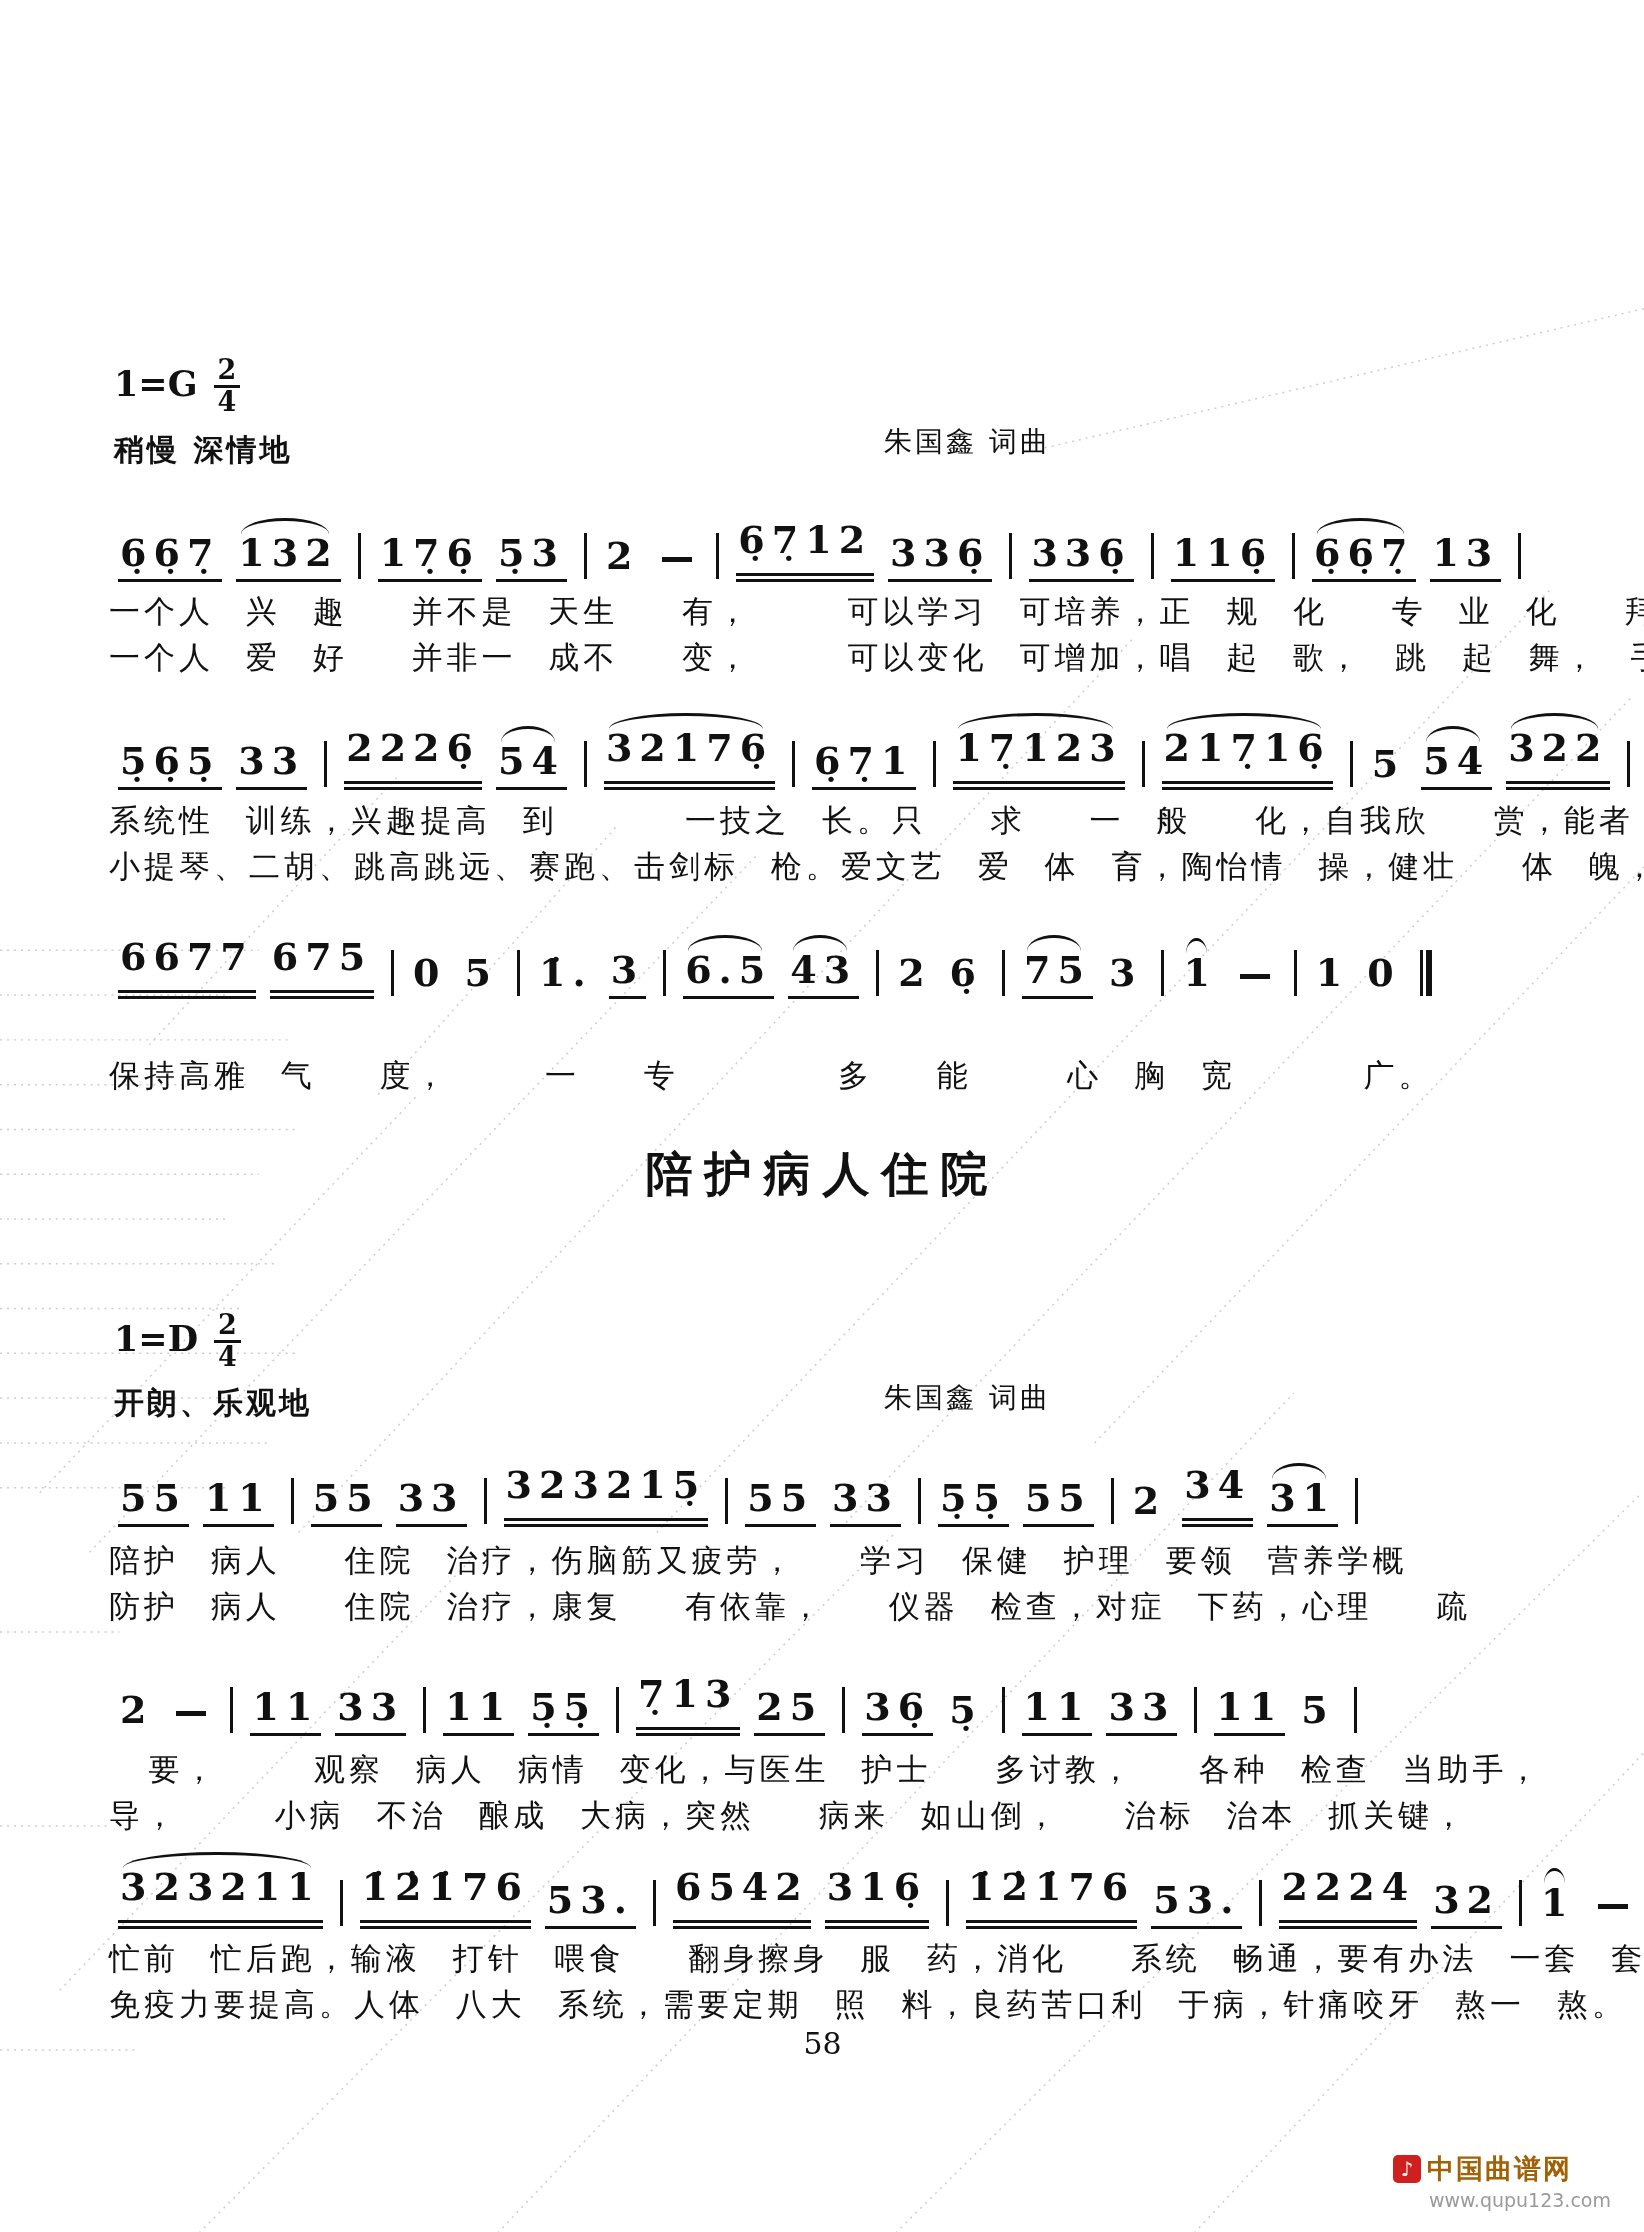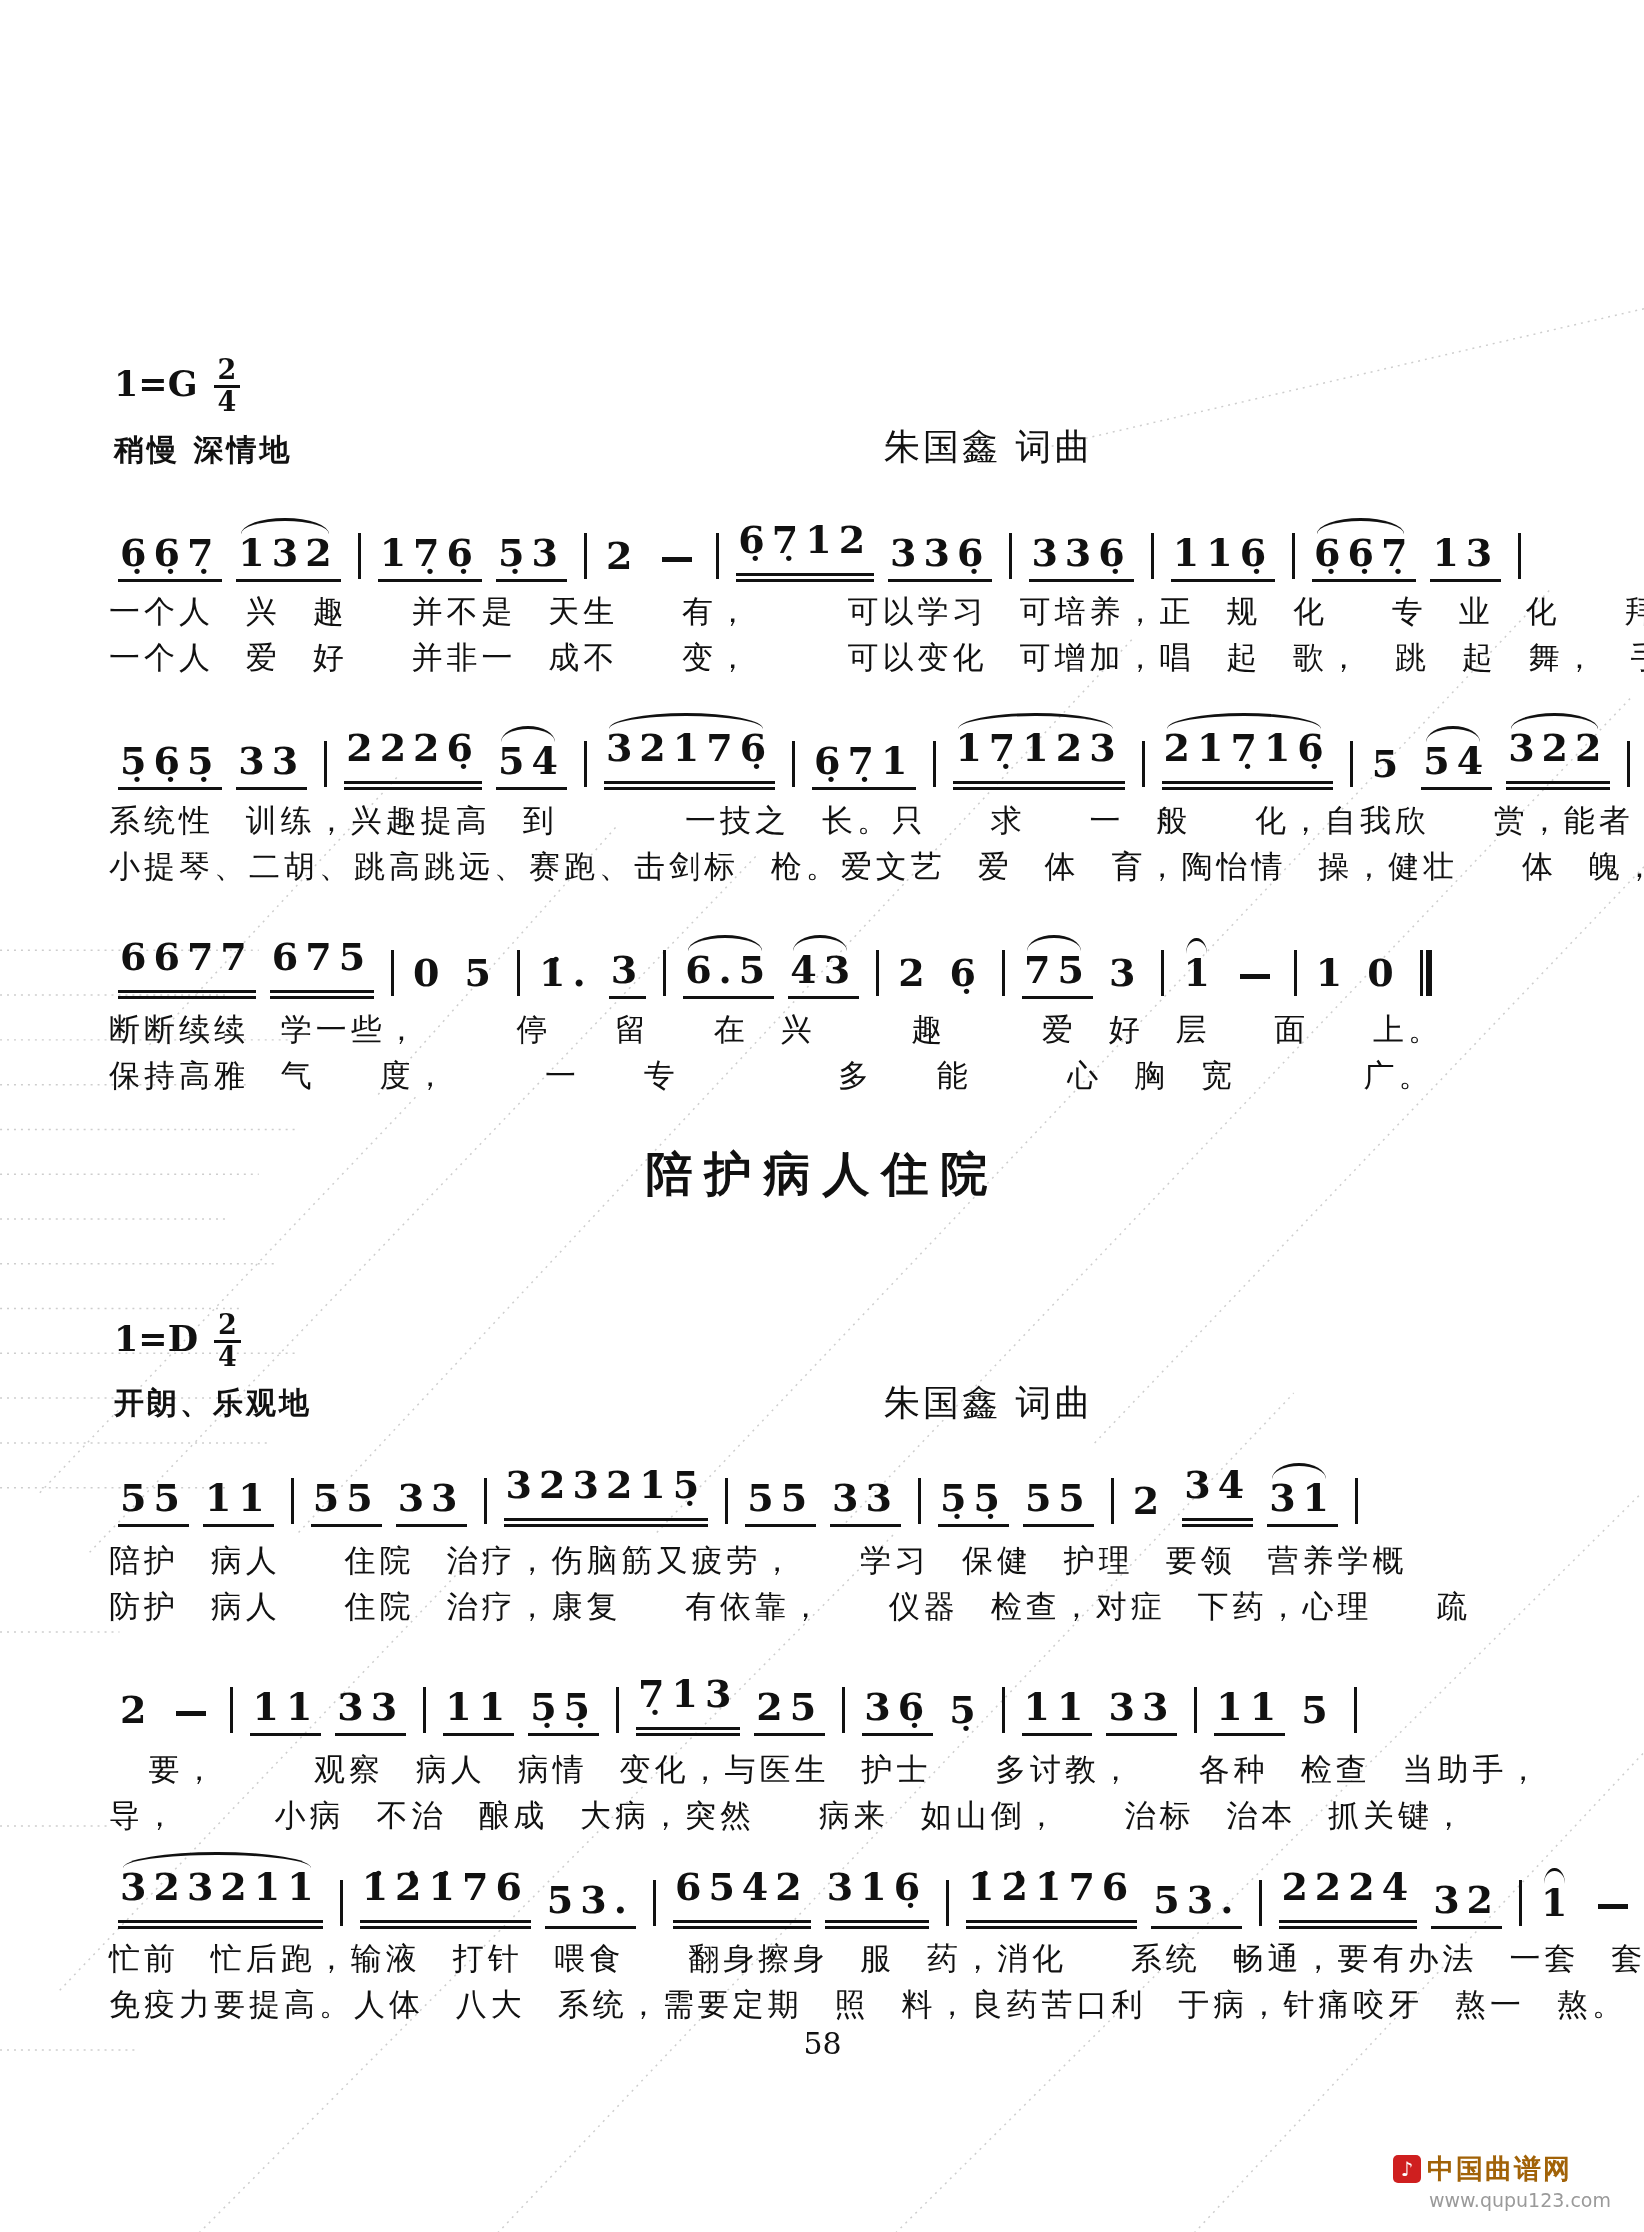--- a/index.html
+++ b/index.html
@@ -16,21 +16,21 @@
 
   .keysig { position:absolute; left:114px; font-size:35px; font-weight:bold; white-space:nowrap; }
   #k1 { top:356px; } #k2 { top:1311px; }
   .meter { display:inline-block; vertical-align:middle; margin-left:16px; text-align:center; font-size:27px; line-height:1.05; font-weight:bold; }
   .mt { display:block; border-bottom:3px solid #111; padding:0 4px 1px; }
   .mb { display:block; }
 
   .tempo { position:absolute; left:114px; font-size:30px; font-weight:bold; font-family:"DejaVu Sans","Liberation Sans",sans-serif; letter-spacing:3px; }
   #tp1 { top:430px; } #tp2 { top:1383px; }
 
-  .credit { position:absolute; left:884px; font-size:36px; letter-spacing:3px; }
+  .credit { position:absolute; left:884px; font-size:28px; letter-spacing:3px; }
   #c1 { top:423px; } #c2 { top:1379px; }
 
   .music-line { position:absolute; left:111px; display:flex; align-items:flex-end; font-weight:bold; font-size:38px; height:92px; }
   #m10 { top:490px; } #m11 { top:698px; } #m12 { top:907px; }
   #m20 { top:1435px; } #m21 { top:1644px; } #m22 { top:1837px; }
 
   .note { position:relative; letter-spacing:7px; margin:0 7px; padding:0 2px 4px 2px; line-height:1.15; white-space:nowrap; }
   .u1 { border-bottom:3px solid #111; }
   .u2 { border-bottom:9px double #111; padding-bottom:11px; }
   .tie::before {
@@ -171,21 +171,20 @@
       <span class="note tie u1">75</span>
       <span class="note">3</span>
       <span class="barline"></span>
       <span class="note tie">1</span>
       <span class="dash"></span>
       <span class="barline"></span>
       <span class="note">1</span>
       <span class="note">0</span>
       <span class="barline final"></span>
     </div>
-  <div class="lyric" id="ly120">断断续续 学一些，   停  留  在 兴   趣   爱 好 层  面  上。</div>
   <div class="lyric" id="ly121">保持高雅 气  度，   一  专     多  能   心 胸 宽    广。</div>
 
   <h1 class="title" id="t2">陪护病人住院</h1>
 
   <div class="keysig" id="k2">
     <span>1=D</span><span class="meter"><span class="mt">2</span><span class="mb">4</span></span>
   </div>
   <div class="tempo" id="tp2">开朗、乐观地</div>
   <div class="credit" id="c2">朱国鑫 词曲</div>
 

